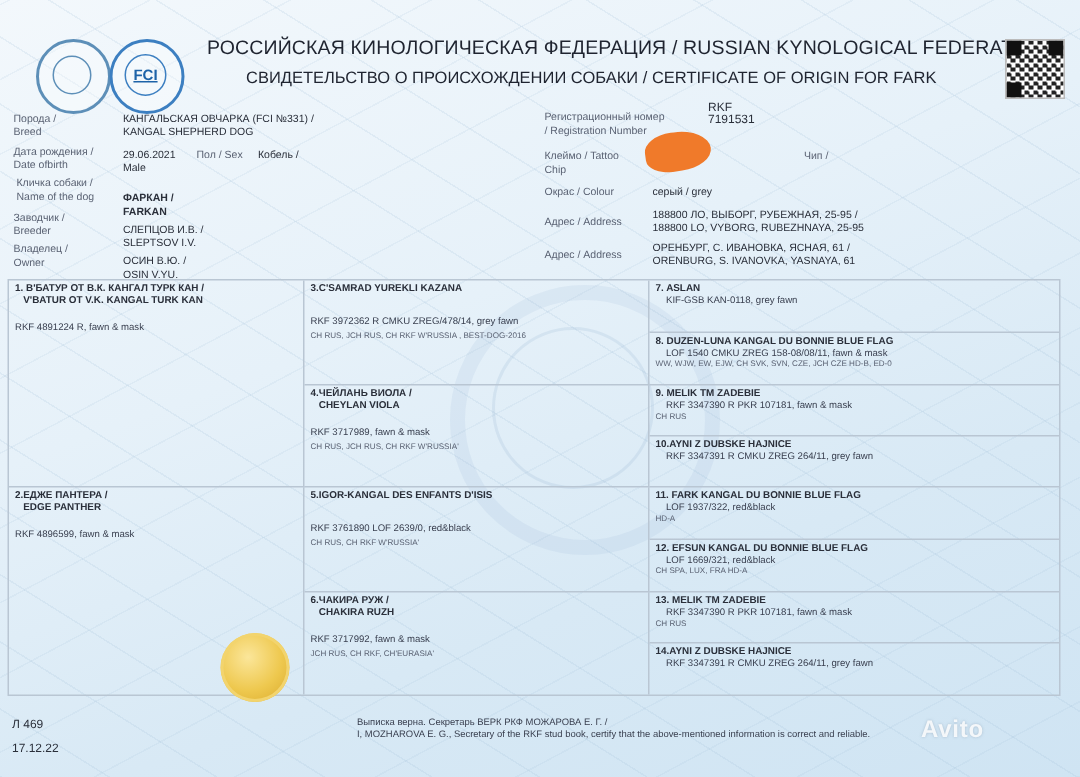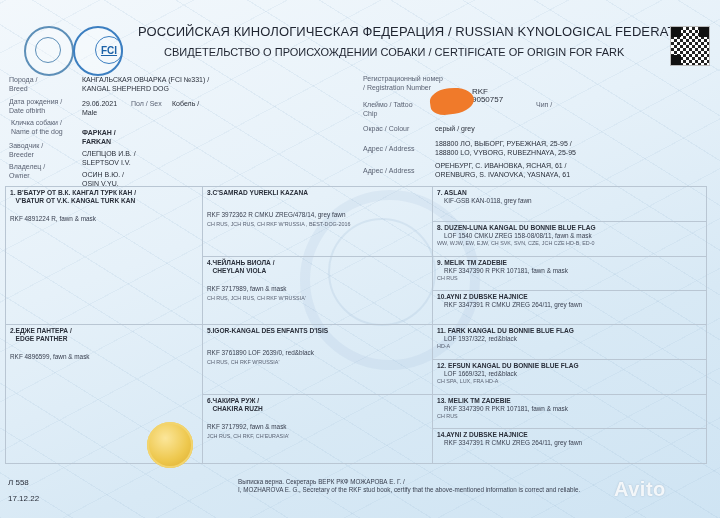--- a/index.html
+++ b/index.html
@@ -8,21 +8,21 @@
     background:linear-gradient(160deg,#f3f8fc 0%,#e6f1f9 40%,#d8e9f5 70%,#cfe4f3 100%);}
   .bg-lines{position:absolute;inset:0;pointer-events:none;
     background:
       repeating-linear-gradient(32deg,rgba(160,190,215,.18) 0 1px,transparent 1px 38px),
       repeating-linear-gradient(-28deg,rgba(160,190,215,.14) 0 1px,transparent 1px 44px);}
   .abs{position:absolute;}
   .logo{position:absolute;border-radius:50%;}
   .logo-rkf{left:24px;top:26px;width:46px;height:46px;border:2px solid #5d8fb8;background:rgba(255,255,255,.3);}
   .logo-rkf::after{content:"";position:absolute;left:9px;top:9px;width:24px;height:24px;border:1.5px solid #5d8fb8;border-radius:50%;}
   .logo-fci{left:73px;top:26px;width:46px;height:46px;border:2px solid #3c7fc1;background:rgba(255,255,255,.3);}
-  .fci-inner{position:absolute;left:20px;top:8px;width:26px;height:26px;border:1.5px solid #3c7fc1;border-radius:50%;
+  .fci-inner{position:absolute;left:8px;top:8px;width:26px;height:26px;border:1.5px solid #3c7fc1;border-radius:50%;
     font-size:10px;font-weight:bold;color:#1d63a8;display:flex;align-items:center;justify-content:center;text-decoration:underline;}
   .title1{left:138px;top:24px;font-size:13px;letter-spacing:.1px;color:#1f2430;white-space:nowrap;}
   .title2{left:164px;top:46px;font-size:11px;color:#1f2430;white-space:nowrap;}
   .qr{left:670px;top:26px;width:38px;height:38px;background:#fff;
     background-image:
       linear-gradient(#111 0 0),linear-gradient(#111 0 0),linear-gradient(#111 0 0),
       repeating-conic-gradient(#222 0 25%,#fff 0 50%);
     background-size:10px 10px,10px 10px,10px 10px,6px 6px;
     background-position:0 0,28px 0,0 28px,0 0;background-repeat:no-repeat,no-repeat,no-repeat,repeat;
     border:1px solid #bbb;}
@@ -35,21 +35,21 @@
   .cell .nm{font-size:6.6px;line-height:8px;color:#2a2f3a;font-weight:600;white-space:pre;}
   .cell .rg{font-size:6.4px;line-height:8px;color:#3a4050;margin-top:3px;white-space:nowrap;}
   .cell .ti{font-size:5.4px;line-height:7px;color:#5a6273;margin-top:2px;white-space:nowrap;}
   .seal{left:147px;top:422px;width:46px;height:46px;border-radius:50%;
     background:radial-gradient(circle at 40% 35%,#fbe69a 0%,#eec84e 55%,#d9a82a 100%);
     box-shadow:0 0 0 2px #f2d46e inset;}
   .blot{left:430px;top:88px;width:44px;height:26px;background:#f07a2a;border-radius:45% 55% 50% 40%;transform:rotate(-8deg);}
   .foot-cnt{left:8px;top:478px;font-size:8px;color:#2a2f3a;}
   .foot-date{left:8px;top:494px;font-size:8px;color:#2a2f3a;}
   .foot-text{left:238px;top:478px;font-size:6.3px;line-height:8px;color:#3a4050;width:360px;}
-  .avito{left:614px;top:478px;font-size:20px;color:rgba(255,255,255,.85);font-weight:bold;letter-spacing:.5px;
+  .avito{left:614px;top:478px;font-size:16px;color:rgba(255,255,255,.85);font-weight:bold;letter-spacing:.5px;
     text-shadow:0 0 2px rgba(140,160,180,.6);}
 </style>
 </head>
 <body>
 
 <div class="bg-lines"></div>
 <div class="abs watermark"></div>
 
 <div class="logo logo-rkf"></div>
 <div class="logo logo-fci">
@@ -101,23 +101,23 @@
 </div>
 <div class="abs val" style="left:82px;top:170px;">
   <div>ОСИН В.Ю. /</div>
   <div>OSIN V.YU.</div>
 </div>
 
 <div class="abs lbl" style="left:363px;top:74px;">
   <div>Регистрационный номер</div>
   <div>/ Registration Number</div>
 </div>
-<div class="abs val" style="left:472px;top:88px;font-size:8px;line-height:8px;">
+<div class="abs val" style="left:472px;top:68px;font-size:8px;line-height:8px;">
   <div>RKF</div>
-  <div>9050757</div>
+  <div>7191531</div>
 </div>
 <div class="abs lbl" style="left:363px;top:100px;">
   <div>Клеймо / Tattoo</div>
   <div>Chip</div>
 </div>
 <div class="abs blot"></div>
 <div class="abs lbl" style="left:536px;top:100px;">Чип /</div>
 <div class="abs lbl" style="left:363px;top:124px;">Окрас / Colour</div>
 <div class="abs val" style="left:435px;top:124px;">серый / grey</div>
 <div class="abs lbl" style="left:363px;top:144px;">Адрес / Address</div>
@@ -201,19 +201,19 @@
     <div class="ti" style="margin-top:0;">CH RUS</div>
   </div>
   <div class="cell" style="left:427px;top:242px;width:273px;height:34px;border-right:none;border-bottom:none;">
     <div class="nm">14.AYNI Z DUBSKE HAJNICE</div>
     <div class="rg" style="margin-top:0;padding-left:7px;">RKF 3347391 R CMKU ZREG 264/11, grey fawn</div>
   </div>
 </div>
 
 <div class="abs seal"></div>
 
-<div class="abs foot-cnt">Л 558</div>
+<div class="abs foot-cnt">Л 469</div>
 <div class="abs foot-date">17.12.22</div>
 <div class="abs foot-text">
   <div>Выписка верна. Секретарь ВЕРК РКФ  МОЖАРОВА Е. Г. /</div>
   <div>I, MOZHAROVA  E. G., Secretary of the RKF stud book, certify that the above-mentioned information is correct and reliable.</div>
 </div>
 <div class="abs avito">Avito</div>
 
 </body></html>

